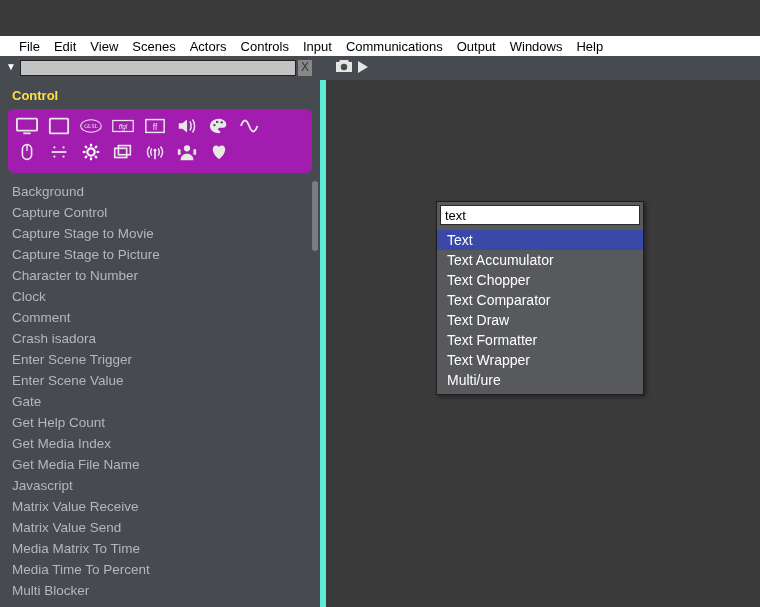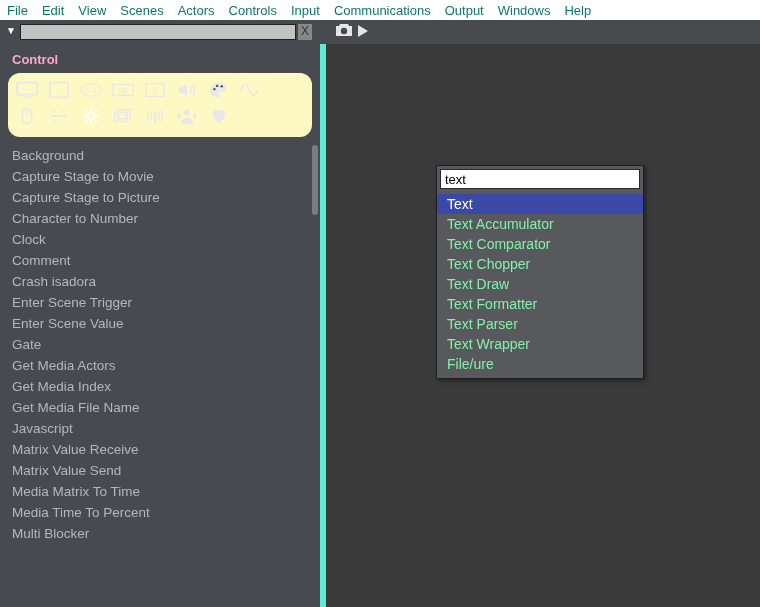--- a/index.html
+++ b/index.html
@@ -1,42 +1,42 @@
 <!DOCTYPE html>
 <html><head>
 <meta charset="utf-8">
 <style>
   * { box-sizing: border-box; margin: 0; padding: 0; }
   html, body { width: 760px; height: 607px; overflow: hidden; font-family: Verdana, Geneva, sans-serif; background: #3a3a3a; }
   
-  .menubar { height: 20px; background: #ffffff; display: flex; align-items: center; font-size: 13px; color: #0f766e; padding: 0 0; }
+  .menubar { height: 20px; background: #ffffff; display: flex; align-items: center; font-size: 13px; color: #000000; padding: 0 12px; margin-top: 36px; }
   .menubar span { padding: 0 7px; cursor: default; }
   
   .strip { height: 24px; background: #474a4e; display: flex; align-items: center; }
   .disclose { width: 14px; height: 14px; margin: 0 2px 0 4px; color: #fff; font-size: 10px; text-align: center; }
   .searchbox { flex: 0 0 276px; height: 16px; background: #c3c3c3; border: 1px solid #222; }
   .clearx { width: 14px; height: 16px; background: #888; color: #333; font-size: 12px; text-align: center; line-height: 14px; margin-left: 2px; }
   .camwrap { display: flex; align-items: center; margin-left: 22px; color: #e5e5e5; gap: 4px; }
   
   .main { display: flex; height: calc(607px - 44px); }
   .side { width: 320px; background: #474a4e; display: flex; flex-direction: column; }
-  .panelhdr { font-size: 13px; font-weight: bold; color: #f9a8d4; padding: 8px 12px 6px; }
-  .iconpanel { margin: 0 8px 8px; background: #fef9c3; border-radius: 12px; padding: 6px 8px; }
+  .panelhdr { font-size: 13px; font-weight: bold; color: #fde047; padding: 8px 12px 6px; }
+  .iconpanel { margin: 0 8px 8px; background: #a21caf; border-radius: 6px; padding: 6px 8px; }
   .iconrow { display: flex; gap: 10px; align-items: center; height: 26px; }
   .iconrow svg { width: 22px; height: 20px; fill: #e8e8e8; }
   .listwrap { position: relative; flex: 1; overflow: hidden; padding-left: 44px; }
   .list { position: absolute; inset: 0 10px 0 0; overflow: hidden; }
   .list-item { font-size: 13.5px; color: #b4b7bb; padding: 3px 0 3px 12px; white-space: nowrap; }
   .vscroll { position: absolute; right: 2px; top: 0; width: 6px; height: 70px; background: #7a7d80; border-radius: 3px; }
   .canvas { flex: 1; background: #3a3a3a; position: relative; border-left: 6px solid #5eead4; }
   
   .popup { position: absolute; left: 110px; top: 121px; width: 208px; background: #57595d; border: 1px solid #1e1e1e; box-shadow: 2px 2px 4px rgba(0,0,0,.4); }
   .popup-input { display: block; width: calc(100% - 6px); margin: 3px; height: 20px; background: #fff; border: 1px solid #2a2a2a; font-size: 13px; padding: 0 4px; color: #000; }
   .popup-list { padding: 2px 0 4px; }
-  .popup-item { font-size: 14px; color: #86efac; padding: 2px 10px; }
+  .popup-item { font-size: 14px; color: #ffffff; padding: 2px 10px; }
   .popup-item.sel { background: #3a49a8; color: #fff; }
 </style>
 </head>
 <body>
 
 <div class="menubar" id="menubar">
     <span>File</span>
     <span>Edit</span>
     <span>View</span>
     <span>Scenes</span>
@@ -150,53 +150,53 @@
             </svg></span>
         <span><svg viewBox="0 0 24 20">
               <path d="M12 18C3 11 4 3 9 3c2 0 3 1.5 3 1.5S13 3 15 3c5 0 6 8-3 15z"></path>
             </svg></span>
       </div>
     </div>
 
     <div class="listwrap">
       <div class="list" id="sidelist">
           <div class="list-item">Background</div>
+          <div class="list-item">Capture Control</div>
           <div class="list-item">Capture Stage to Movie</div>
           <div class="list-item">Capture Stage to Picture</div>
           <div class="list-item">Character to Number</div>
           <div class="list-item">Clock</div>
           <div class="list-item">Comment</div>
           <div class="list-item">Crash isadora</div>
           <div class="list-item">Enter Scene Trigger</div>
           <div class="list-item">Enter Scene Value</div>
           <div class="list-item">Gate</div>
-          <div class="list-item">Get Media Actors</div>
+          <div class="list-item">Get Help Count</div>
           <div class="list-item">Get Media Index</div>
           <div class="list-item">Get Media File Name</div>
           <div class="list-item">Javascript</div>
           <div class="list-item">Matrix Value Receive</div>
           <div class="list-item">Matrix Value Send</div>
           <div class="list-item">Media Matrix To Time</div>
           <div class="list-item">Media Time To Percent</div>
           <div class="list-item">Multi Blocker</div>
         </div>
       <div class="vscroll"></div>
     </div>
   </div>
 
   <div class="canvas">
     <div class="popup">
       <input class="popup-input" value="text" style="">
       <div class="popup-list" id="popuplist">
           <div class="popup-item sel">Text</div>
           <div class="popup-item">Text Accumulator</div>
+          <div class="popup-item">Text Chopper</div>
           <div class="popup-item">Text Comparator</div>
-          <div class="popup-item">Text Chopper</div>
           <div class="popup-item">Text Draw</div>
           <div class="popup-item">Text Formatter</div>
-          <div class="popup-item">Text Parser</div>
           <div class="popup-item">Text Wrapper</div>
-          <div class="popup-item">File/ure</div>
+          <div class="popup-item">Multi/ure</div>
         </div>
     </div>
   </div>
 
 </div>
 
 </body></html>

